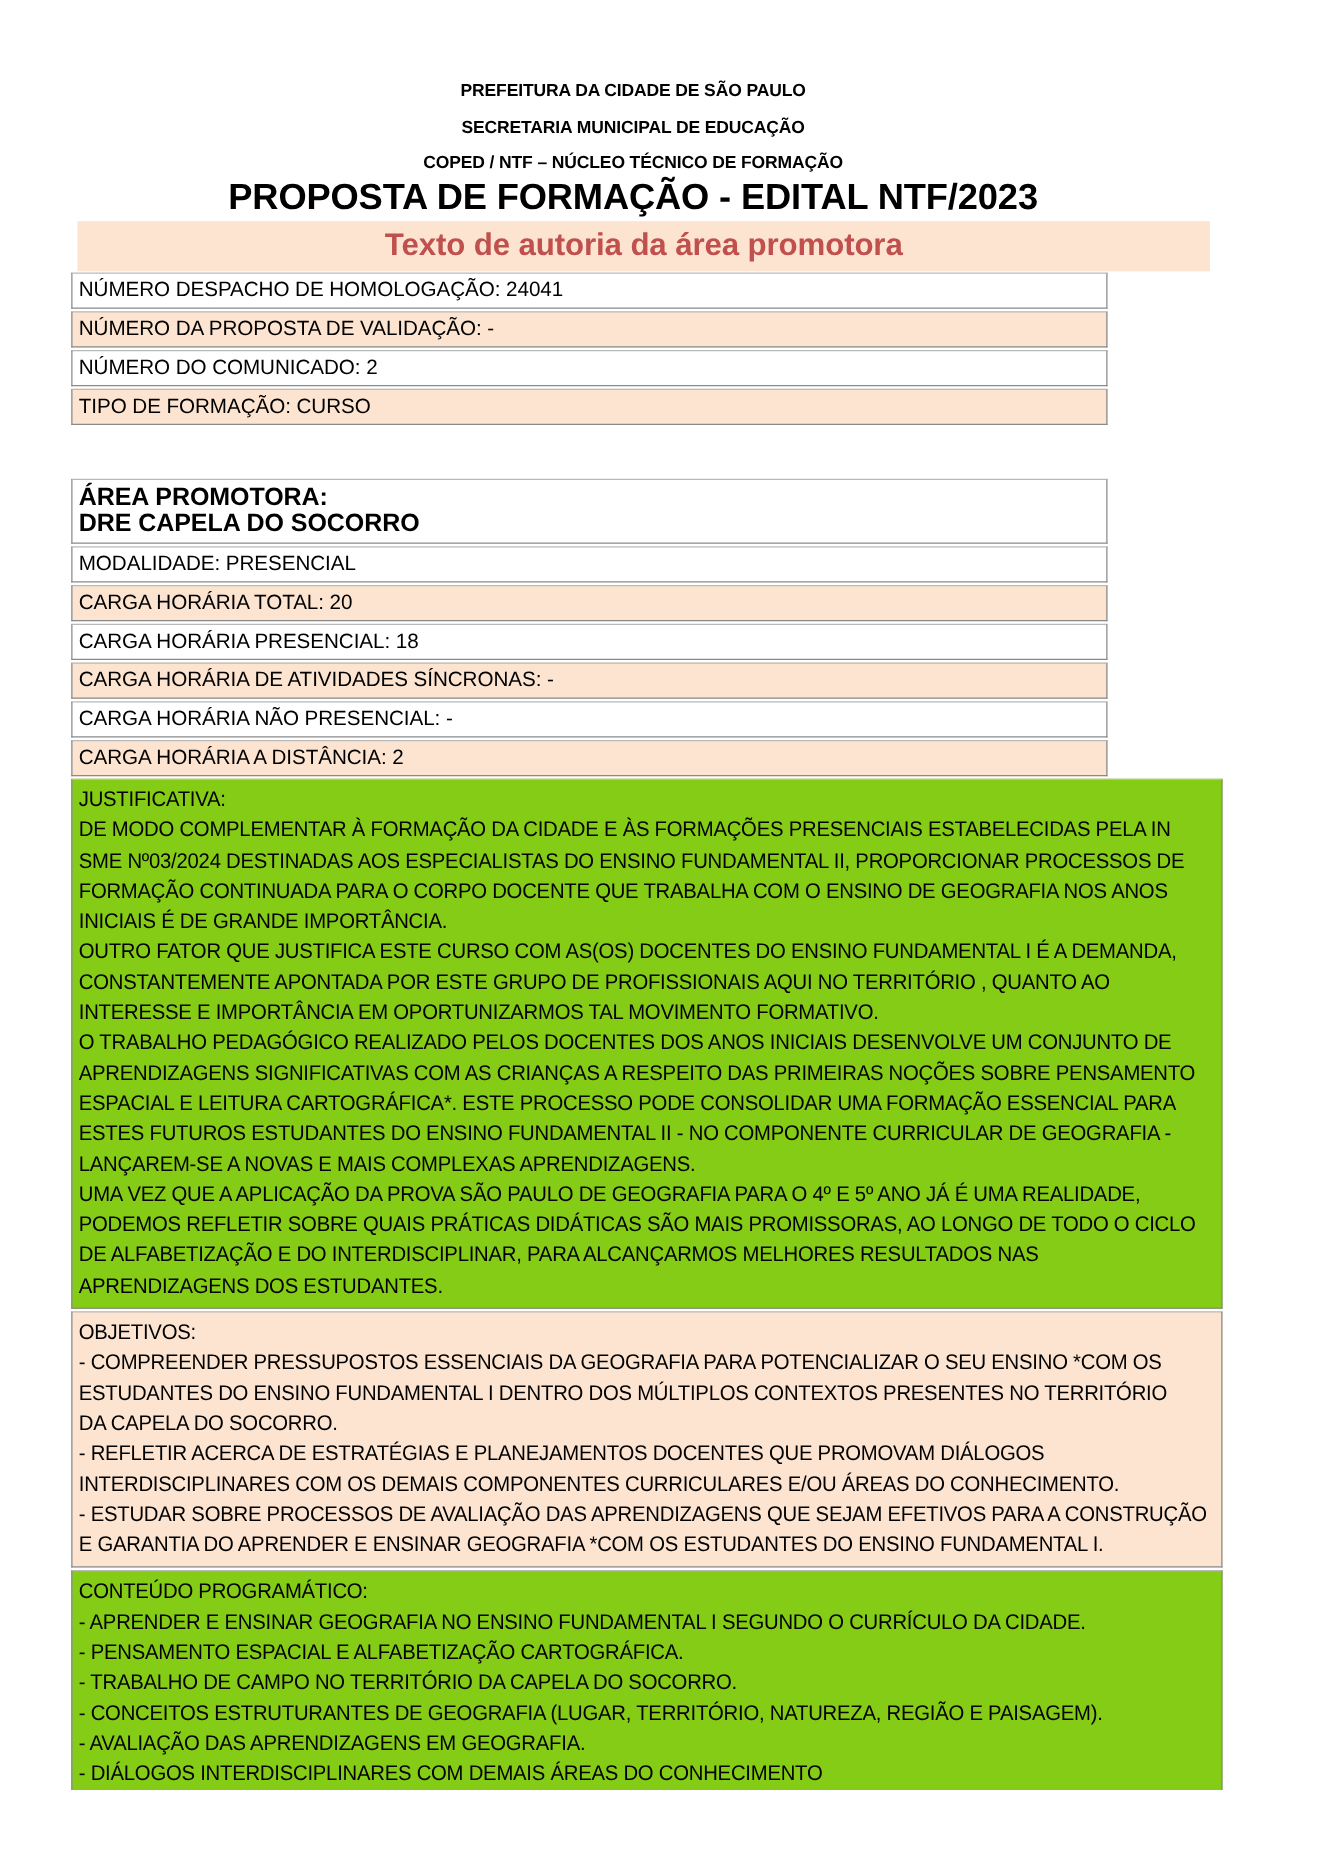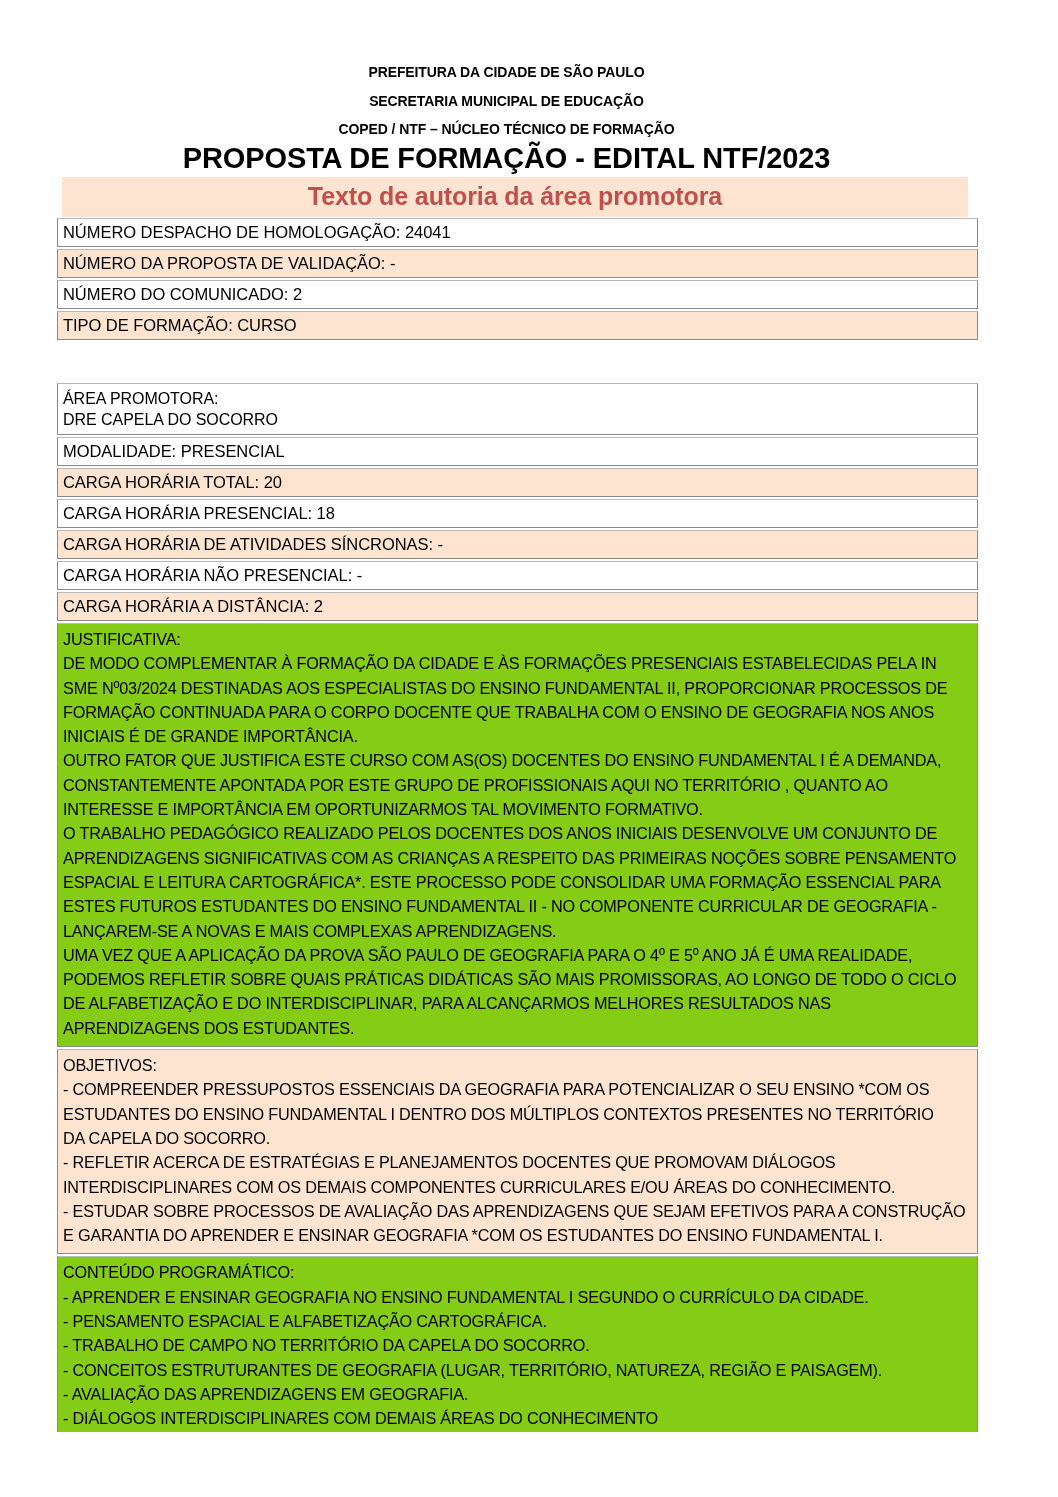--- a/index.html
+++ b/index.html
@@ -61,36 +61,36 @@
 
   
   .form-table {
     margin-top: 1px;
     width: 921px;
     border-collapse: separate;
     border-spacing: 0;
   }
   .row {
     box-sizing: border-box;
-    width: 921px;
+    width: 829px;
     border: 1px solid #8a8a8a;
     border-top: 1px solid #b9b9b9;
     margin-bottom: 2px;
     padding: 3px 6px 3px 5px;
     background: #ffffff;
     font-size: 16.5px;
     line-height: 21px;
     letter-spacing: -0.05px;
   }
   .row.shaded {
     background: #fce4d0;
   }
   .row.bold {
-    font-weight: normal;
-    font-size: 16px;
+    font-weight: bold;
+    font-size: 20px;
     margin-top: 43px;
   }
   .row.tall {
     padding-top: 4px;
     padding-bottom: 4px;
   }
 
   
   .block {
     box-sizing: border-box;

